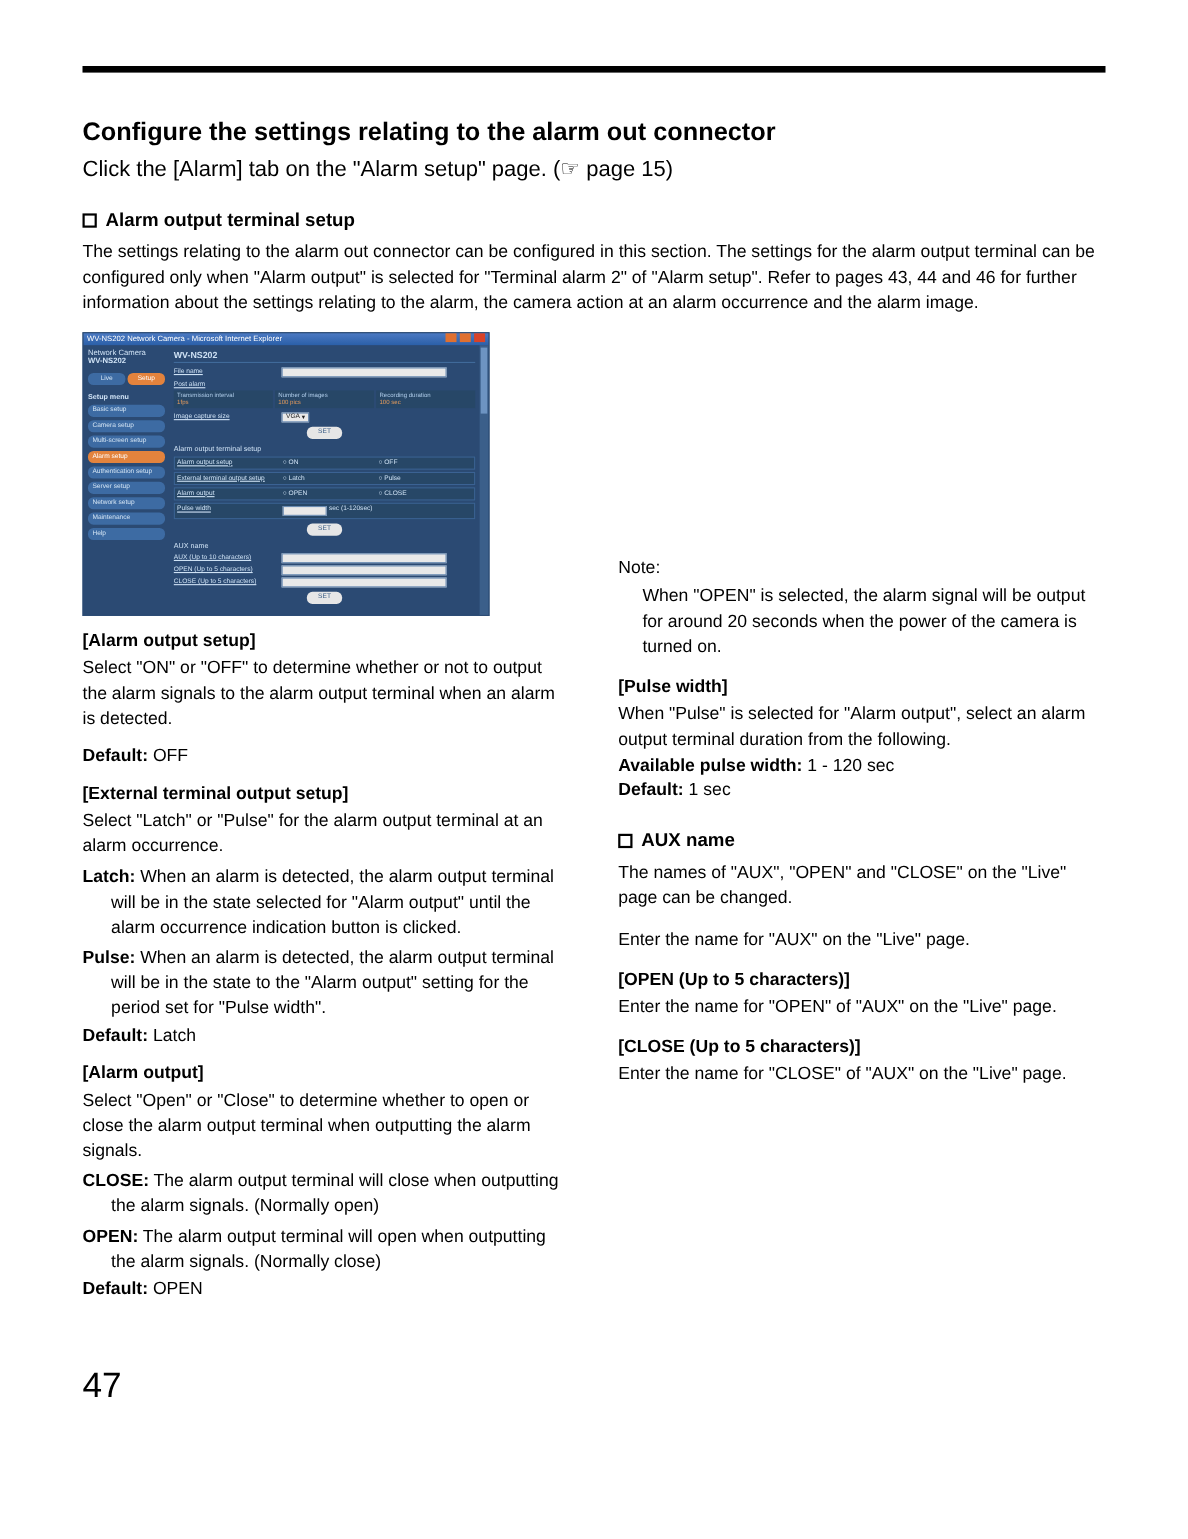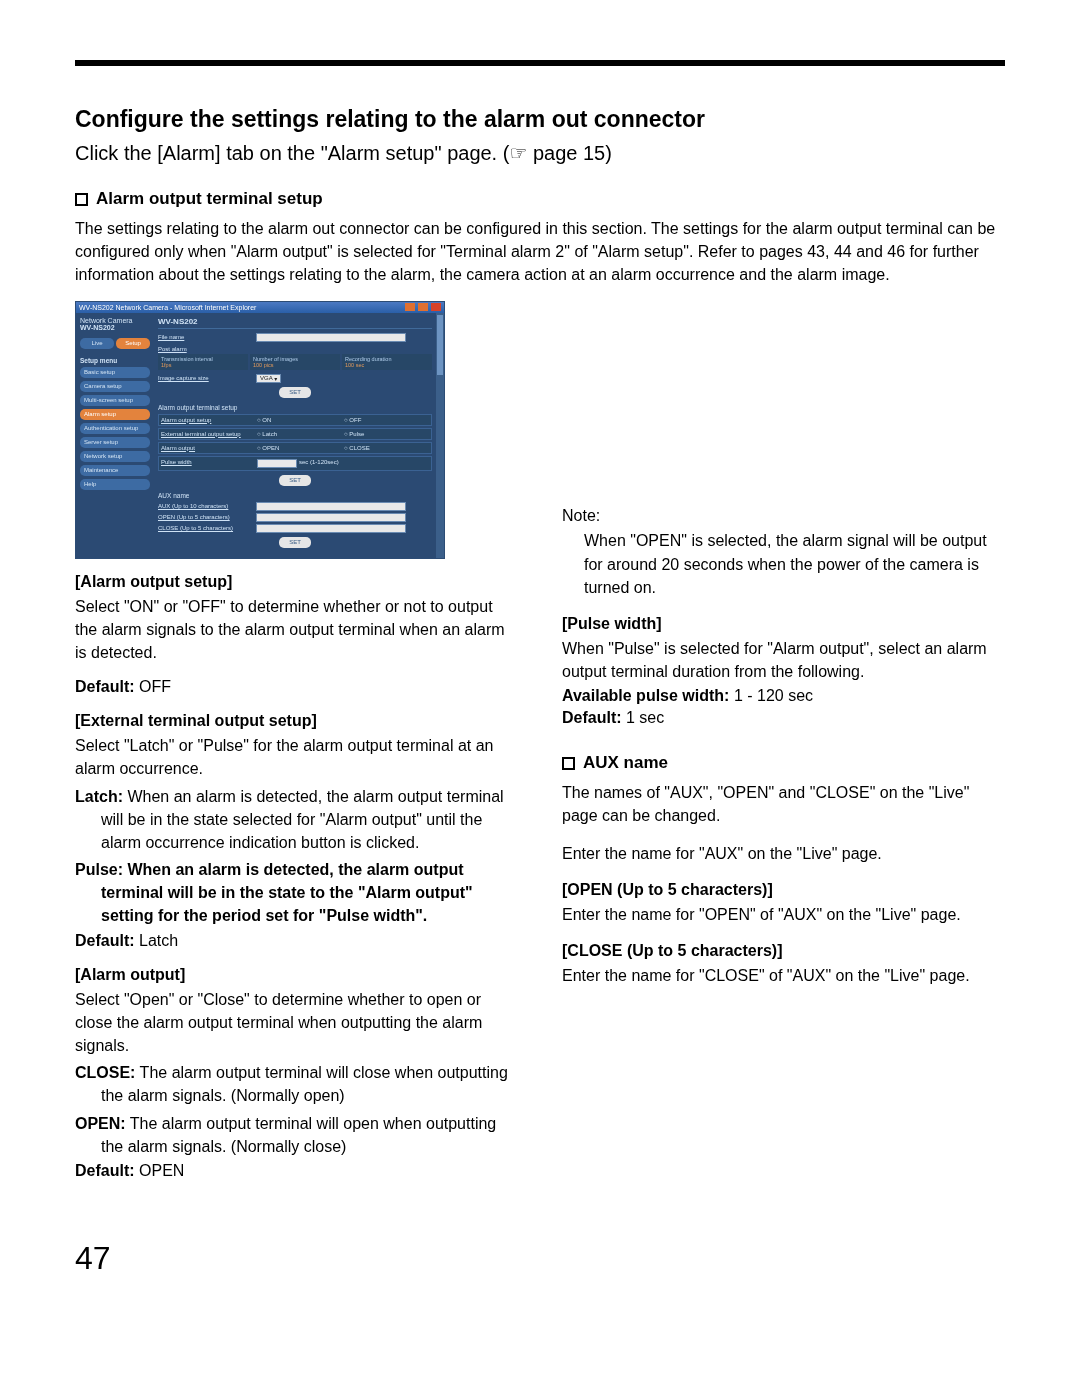--- a/index.html
+++ b/index.html
@@ -378,21 +378,21 @@
         </div>
       </div>
 
       <div class="label-head">[Alarm output setup]</div>
       <div class="para">Select "ON" or "OFF" to determine whether or not to output the alarm signals to the alarm output terminal when an alarm is detected.</div>
       <div class="default-line bold-start"><b>Default:</b> OFF</div>
 
       <div class="label-head">[External terminal output setup]</div>
       <div class="para" style="margin-bottom:4px;">Select "Latch" or "Pulse" for the alarm output terminal at an alarm occurrence.</div>
       <div class="para hanging" style="margin-bottom:4px;"><b>Latch:</b> When an alarm is detected, the alarm output terminal will be in the state selected for "Alarm output" until the alarm occurrence indication button is clicked.</div>
-      <div class="para hanging" style="margin-bottom:4px;font-weight:bold;"><b>Pulse:</b> When an alarm is detected, the alarm output terminal will be in the state to the "Alarm output" setting for the period set for "Pulse width".</div>
+      <div class="para hanging" style="margin-bottom:4px;"><b>Pulse:</b> When an alarm is detected, the alarm output terminal will be in the state to the "Alarm output" setting for the period set for "Pulse width".</div>
       <div class="default-line"><b>Default:</b> Latch</div>
 
       <div class="label-head">[Alarm output]</div>
       <div class="para" style="margin-bottom:4px;">Select "Open" or "Close" to determine whether to open or close the alarm output terminal when outputting the alarm signals.</div>
       <div class="para hanging" style="margin-bottom:4px;"><b>CLOSE:</b> The alarm output terminal will close when outputting the alarm signals. (Normally open)</div>
       <div class="para hanging" style="margin-bottom:4px;"><b>OPEN:</b> The alarm output terminal will open when outputting the alarm signals. (Normally close)</div>
       <div class="default-line"><b>Default:</b> OPEN</div>
     </div>
 
     <div class="col" style="padding-top:28px;">

